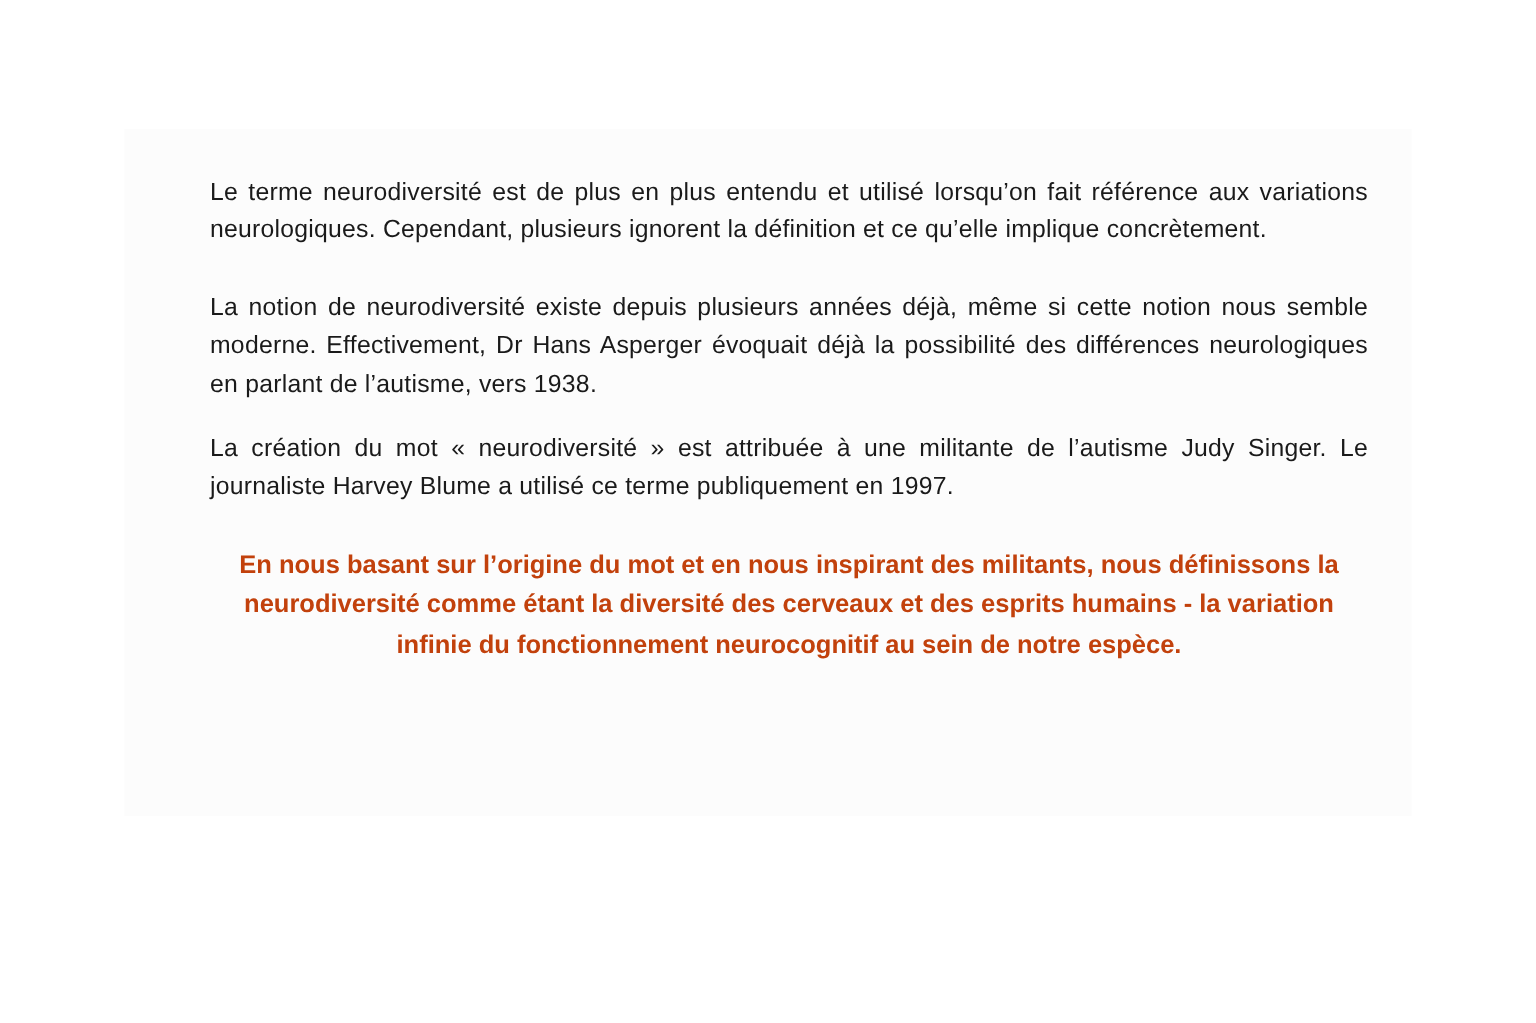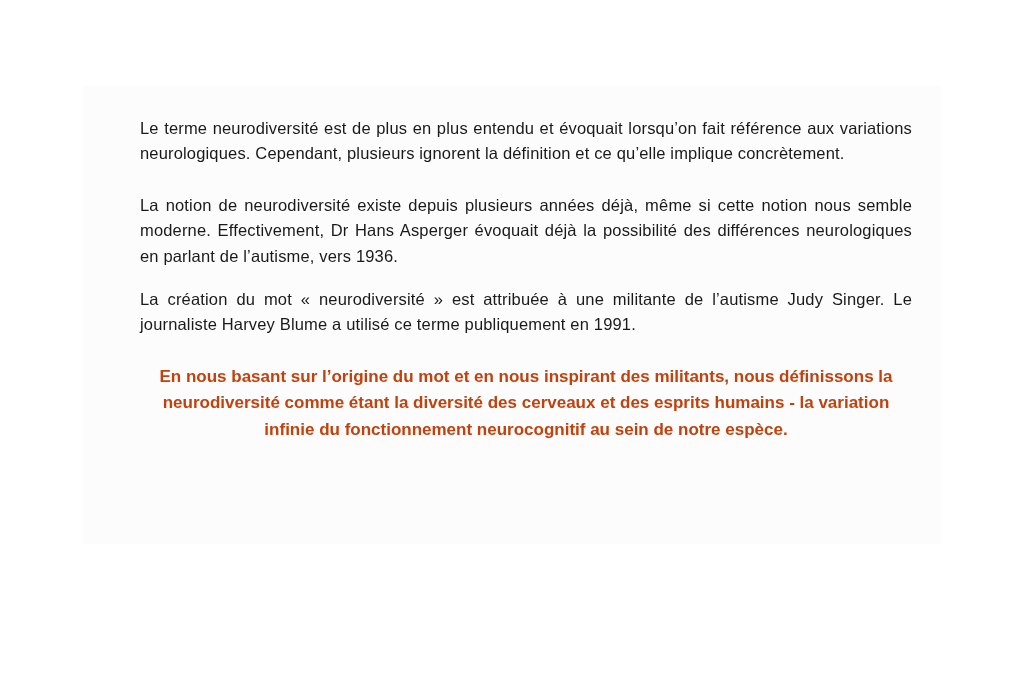--- a/index.html
+++ b/index.html
@@ -56,20 +56,20 @@
     text-align: center;
     padding: 0 6px;
   }
 </style>
 </head>
 <body>
 
 <div class="slide">
   <div class="content-panel">
     <div class="text-block">
-      <p class="para">Le terme neurodiversité est de plus en plus entendu et évoquait lorsqu’on fait référence aux variations neurologiques. Cependant, plusieurs ignorent la définition et ce qu’elle implique concrètement.</p>
+      <p class="para">Le terme neurodiversité est de plus en plus entendu et utilisé lorsqu’on fait référence aux variations neurologiques. Cependant, plusieurs ignorent la définition et ce qu’elle implique concrètement.</p>
       <div class="para-spacer"></div>
-      <p class="para">La notion de neurodiversité existe depuis plusieurs années déjà, même si cette notion nous semble moderne. Effectivement, Dr Hans Asperger évoquait déjà la possibilité des différences neurologiques en parlant de l’autisme, vers 1936.</p>
-      <p class="para">La création du mot « neurodiversité » est attribuée à une militante de l’autisme Judy Singer. Le journaliste Harvey Blume a utilisé ce terme publiquement en 1991.</p>
+      <p class="para">La notion de neurodiversité existe depuis plusieurs années déjà, même si cette notion nous semble moderne. Effectivement, Dr Hans Asperger évoquait déjà la possibilité des différences neurologiques en parlant de l’autisme, vers 1938.</p>
+      <p class="para">La création du mot « neurodiversité » est attribuée à une militante de l’autisme Judy Singer. Le journaliste Harvey Blume a utilisé ce terme publiquement en 1997.</p>
       <p class="highlight">En nous basant sur l’origine du mot et en nous inspirant des militants, nous définissons la neurodiversité comme étant la diversité des cerveaux et des esprits humains - la variation infinie du fonctionnement neurocognitif au sein de notre espèce.</p>
     </div>
   </div>
 </div>
 
 </body></html>

